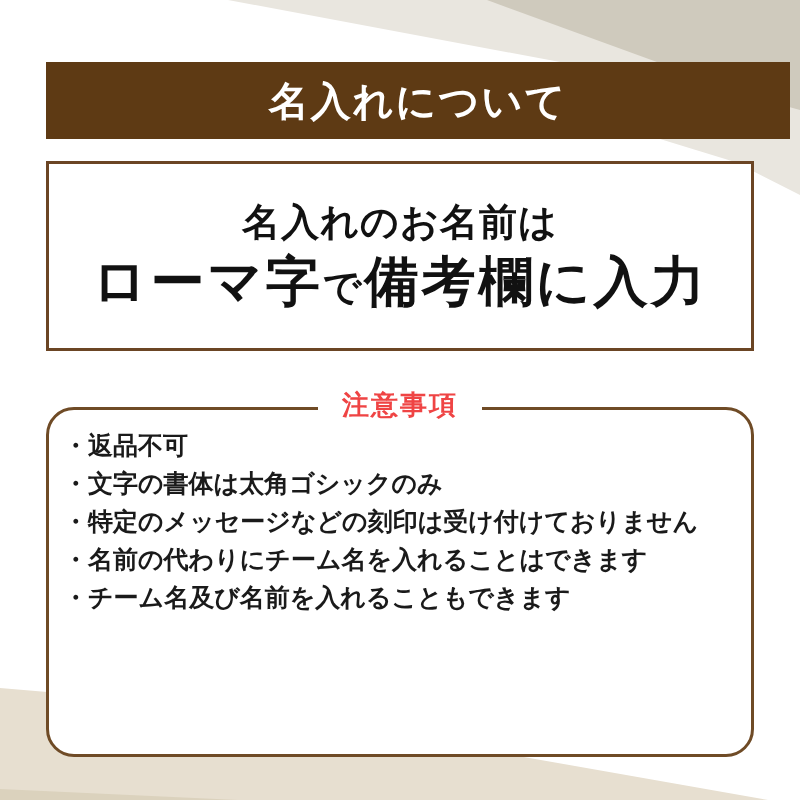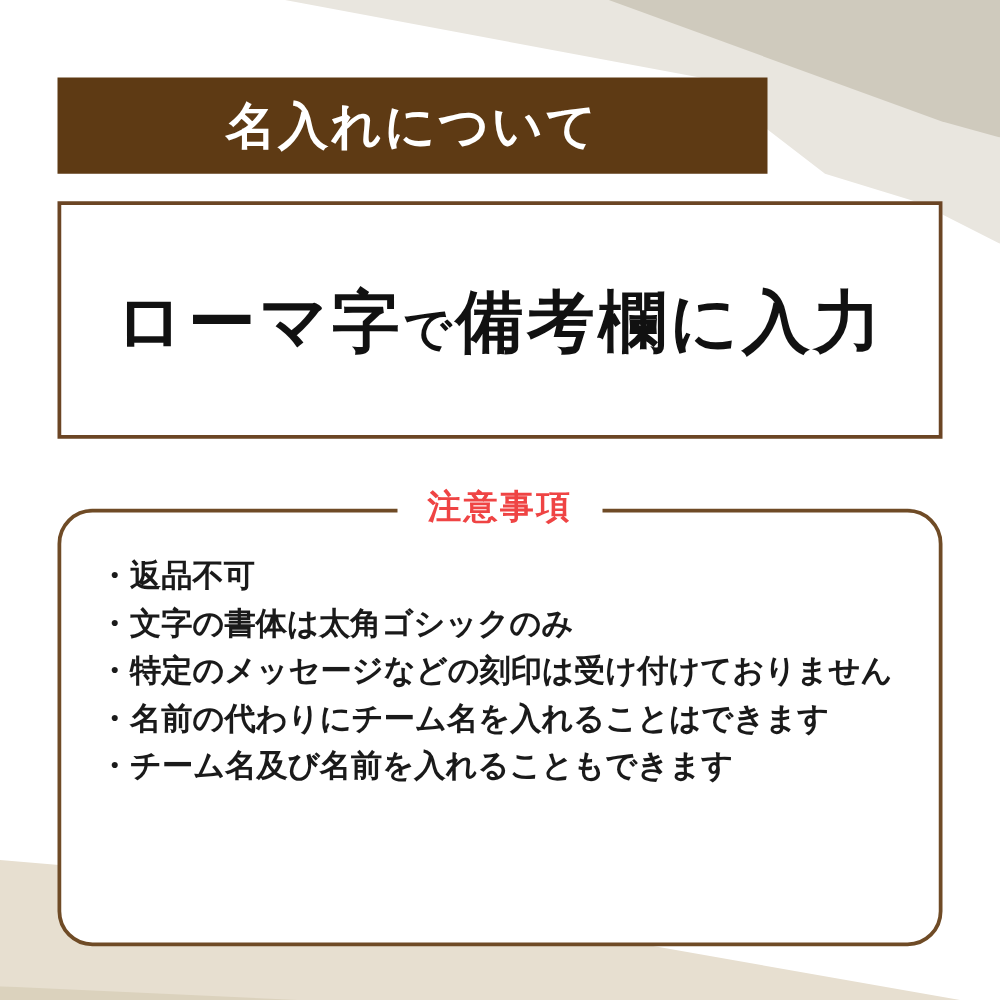--- a/index.html
+++ b/index.html
@@ -9,21 +9,21 @@
     font-family:"Liberation Sans","DejaVu Sans",sans-serif;
   }
   
   .decor{position:absolute;inset:0;width:800px;height:800px;pointer-events:none;}
   .decor.top-light{background:#e9e6df;clip-path:polygon(228px 0,800px 0,800px 195px,735px 162px,660px 139px,560px 62px);}
   .decor.top-dark{background:#cfcabd;clip-path:polygon(487px 0,800px 0,800px 110px,753px 97px);}
   .decor.bottom-beige{background:#e7dfd0;clip-path:polygon(0 688px,130px 699px,240px 707px,768px 800px,0 800px);}
   .decor.bottom-dark{background:#dbd2bd;clip-path:polygon(0 789px,238px 800px,0 800px);}
   
   .header-bar{
-    position:absolute;left:46px;top:62px;width:568px;height:77px;
+    position:absolute;left:46px;top:62px;width:744px;height:77px;
     background:#5e3a14;display:flex;align-items:center;justify-content:center;z-index:2;
   }
   .header-bar .title{
     color:#ffffff;font-size:40px;font-weight:bold;letter-spacing:2px;line-height:1;
   }
   
   .main-box{
     position:absolute;left:46px;top:161px;width:708px;height:190px;
     background:#ffffff;border:3px solid #6b4524;box-sizing:border-box;z-index:2;
     display:flex;flex-direction:column;align-items:center;justify-content:center;
@@ -40,39 +40,40 @@
   .notes-box{
     position:absolute;left:46px;top:407px;width:708px;height:350px;
     background:#ffffff;border:3px solid #6f4b26;border-radius:28px;box-sizing:border-box;z-index:2;
   }
   .notes-title{
     position:absolute;top:387px;left:50%;transform:translateX(-50%);
     background:#ffffff;padding:0 24px;z-index:3;
     color:#ef4444;font-size:27px;font-weight:bold;line-height:36px;letter-spacing:2px;white-space:nowrap;
   }
   .notes-list{
-    list-style:none;margin:16px;padding:16px 10px 0 14px;
+    list-style:none;margin:0;padding:16px 10px 0 14px;
   }
   .notes-list li{
     color:#1a1a1a;font-size:25px;font-weight:bold;line-height:38px;white-space:nowrap;
   }
 </style>
 </head>
 <body>
 
 <div class="decor top-light"></div>
 <div class="decor top-dark"></div>
 <div class="decor bottom-beige"></div>
 <div class="decor bottom-dark"></div>
 
 <div class="header-bar">
   <span class="title">名入れについて</span>
 </div>
 
 <div class="main-box">
+  <div class="line1">名入れのお名前は</div>
   <div class="line2"><span class="big">ローマ字</span><span class="small">で</span><span class="big">備考欄に入力</span></div>
 </div>
 
 <div class="notes-title">注意事項</div>
 <div class="notes-box">
   <ul class="notes-list">
     <li>・返品不可</li>
     <li>・文字の書体は太角ゴシックのみ</li>
     <li>・特定のメッセージなどの刻印は受け付けておりません</li>
     <li>・名前の代わりにチーム名を入れることはできます</li>

